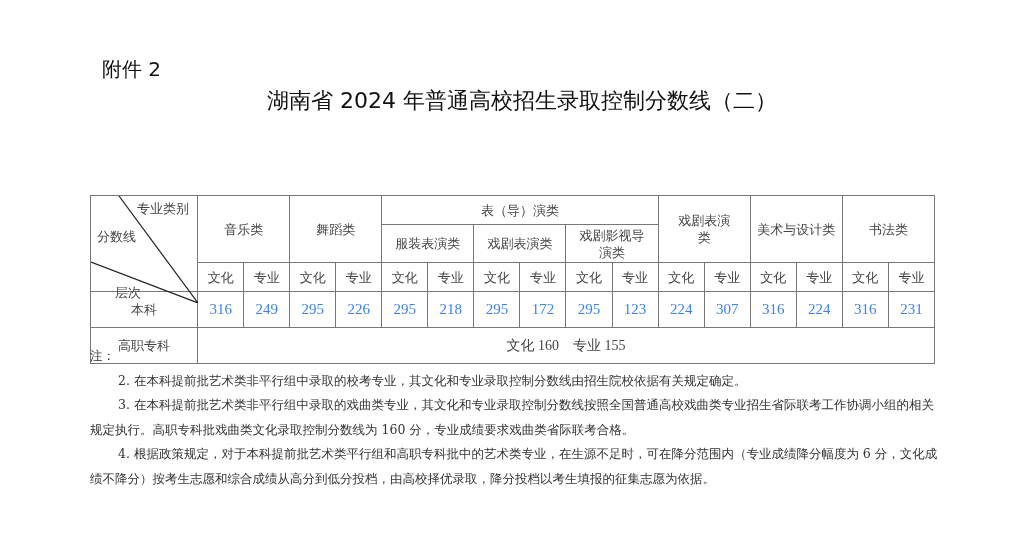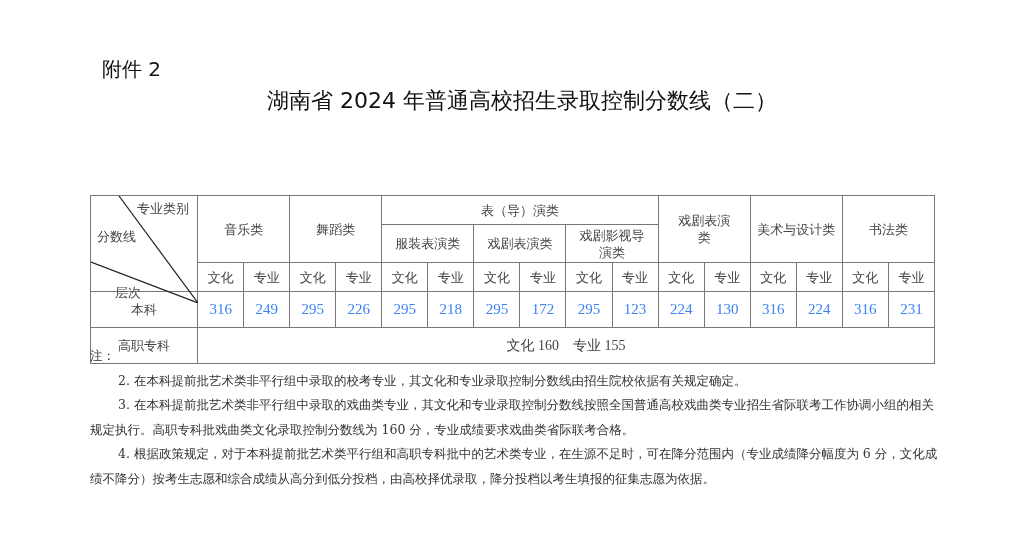--- a/index.html
+++ b/index.html
@@ -96,21 +96,21 @@
     <td class="num">249</td>
     <td class="num">295</td>
     <td class="num">226</td>
     <td class="num">295</td>
     <td class="num">218</td>
     <td class="num">295</td>
     <td class="num">172</td>
     <td class="num">295</td>
     <td class="num">123</td>
     <td class="num">224</td>
-    <td class="num">130</td>
+    <td class="num">307</td>
     <td class="num">316</td>
     <td class="num">224</td>
     <td class="num">316</td>
     <td class="num">231</td>
   </tr>
   <tr style="height:36px">
     <td>高职专科</td>
     <td colspan="16" class="num" style="font-size:14px;color:#444;font-family:Liberation Serif, serif;">文化 160　专业 155</td>
   </tr>
 </tbody>

